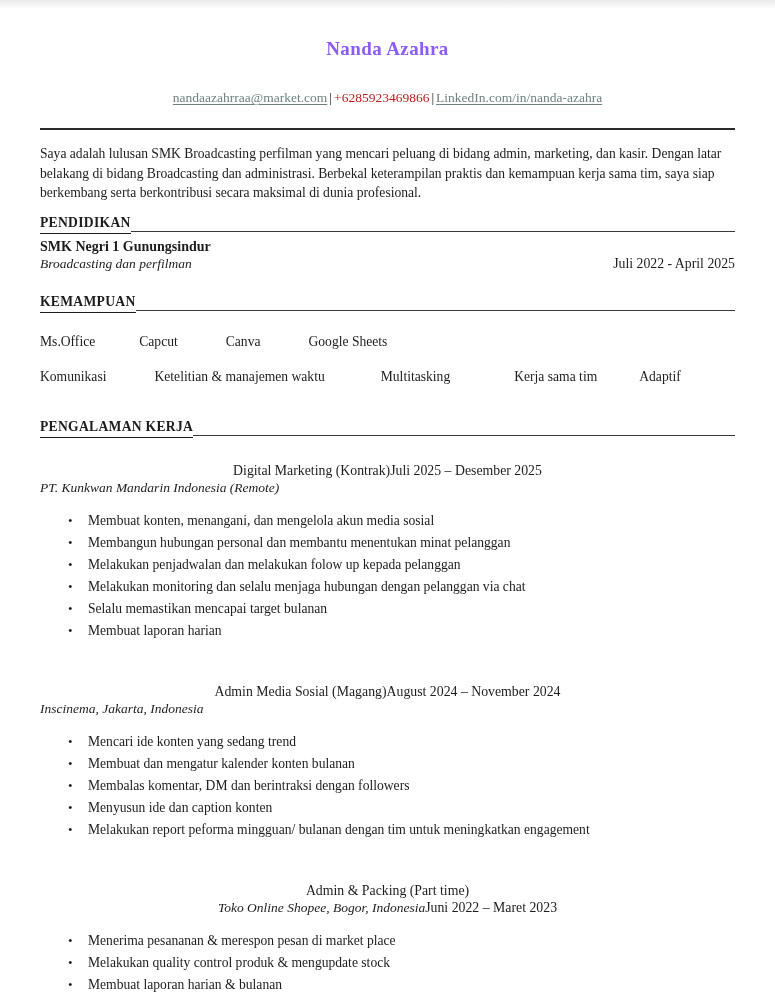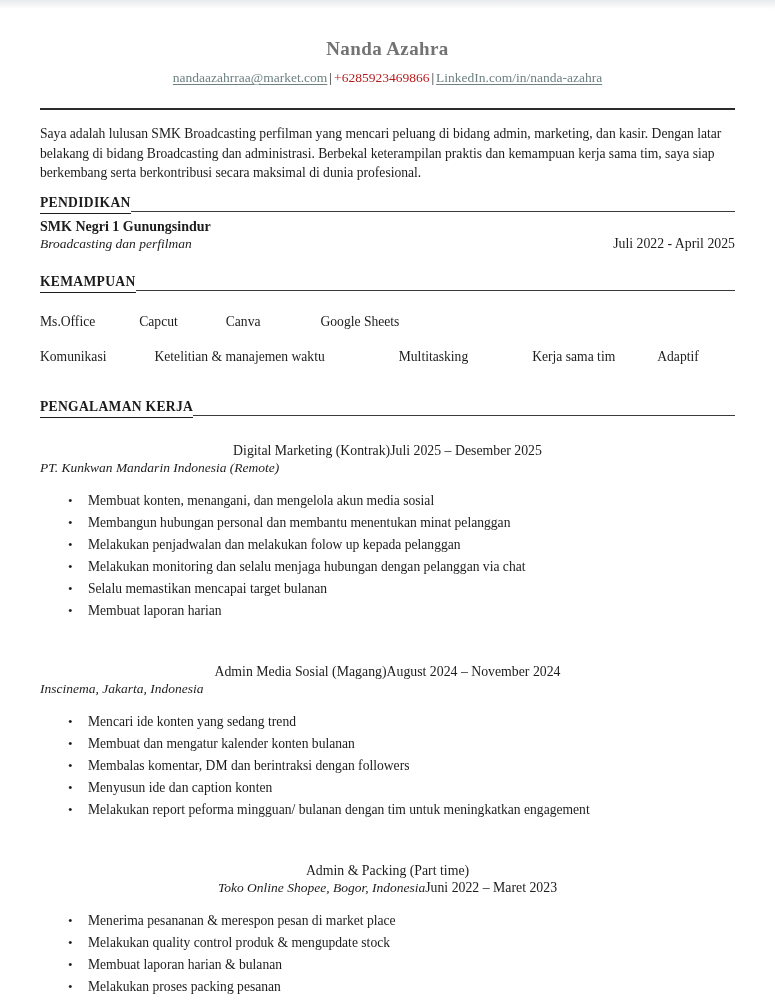--- a/index.html
+++ b/index.html
@@ -27,22 +27,22 @@
     padding: 0 40px;
     padding-top: 38px;
   }
 
   
   .name {
     text-align: center;
     font-size: 19px;
     font-weight: bold;
     letter-spacing: 0.4px;
-    margin: 0 0 10px 0;
-    color: #737373;
+    margin: 0 0 30px 0;
+    color: #8b5cf6;
   }
   .contact {
     text-align: center;
     font-size: 13.5px;
     margin: 0 0 22px 0;
     color: #1c1c1c;
     white-space: nowrap;
   }
   .contact .link {
     color: #6e8080;
@@ -117,23 +117,23 @@
   .skills-row {
     display: flex;
     font-size: 13.6px;
     margin-top: 17px;
   }
   .skills-row.row1 { margin-top: 22px; }
   .skills-row.row2 { margin-top: 19px; margin-bottom: 6px; }
   .skills-row span { white-space: nowrap; }
   .row1 span:nth-child(1) { margin-right: 44px; }
   .row1 span:nth-child(2) { margin-right: 48px; }
-  .row1 span:nth-child(3) { margin-right: 60px; }
+  .row1 span:nth-child(3) { margin-right: 48px; }
   .row2 span:nth-child(1) { margin-right: 48px; }
-  .row2 span:nth-child(2) { margin-right: 74px; }
+  .row2 span:nth-child(2) { margin-right: 56px; }
   .row2 span:nth-child(3) { margin-right: 64px; }
   .row2 span:nth-child(4) { margin-right: 42px; }
 
   
   .job { margin-top: 22px; }
   .job-line {
     display: flex;
     justify-content: center;
     align-items: baseline;
   }

